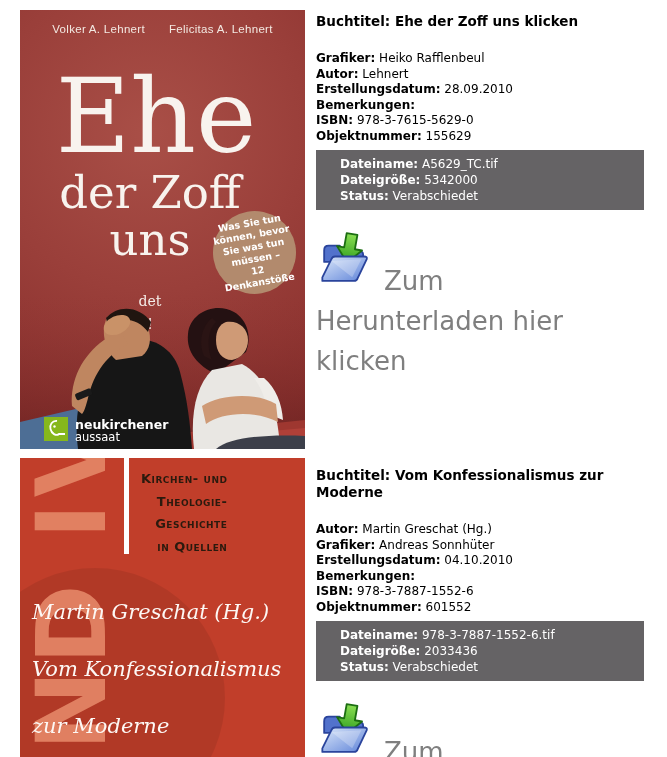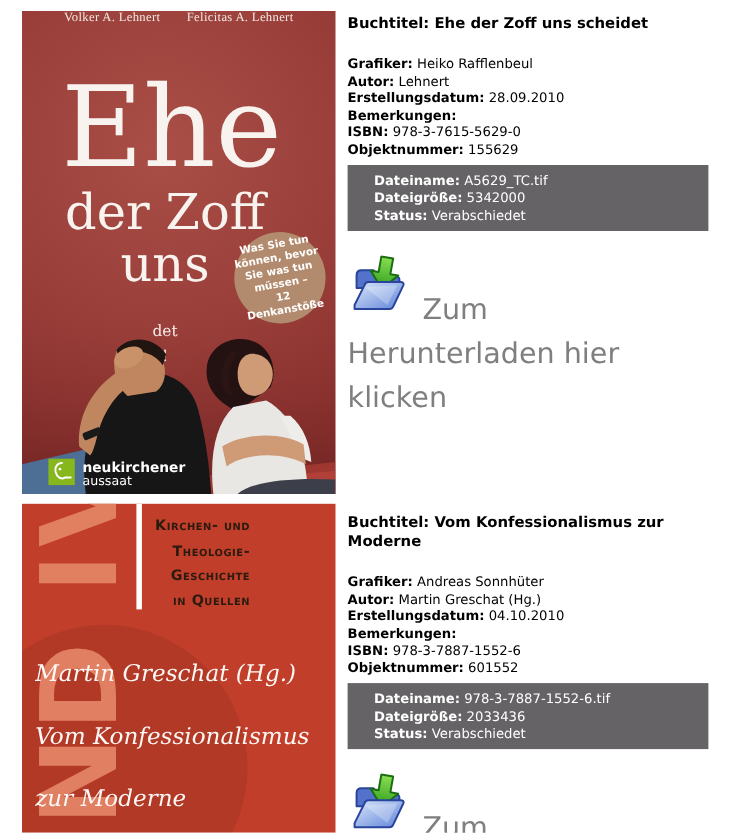--- a/index.html
+++ b/index.html
@@ -23,22 +23,22 @@
     display:block;margin-top:22px;color:#7f7f7f;font-size:26px;line-height:40px;
     text-decoration:none;cursor:pointer;
   }
   .dl svg{vertical-align:baseline;margin-right:10px;}
   
   .cover1{
     position:absolute;left:20px;top:10px;width:285px;height:439px;overflow:hidden;
     background:radial-gradient(circle at 45% 28%, #a94f47 0%, #9a3f3a 45%, #8a302d 85%, #7f2a28 100%);
   }
   .c1-authors{
-    text-align:center;color:#f3e9e2;
-    font-family:Liberation Serif, serif;font-size:11.5px;letter-spacing:.3px;
+    margin-top:13px;text-align:center;color:#f3e9e2;
+    font-family:Liberation Sans, sans-serif;font-size:11.5px;letter-spacing:.3px;
   }
   .c1-authors span{margin:0 12px;}
   .c1-title{
     position:absolute;left:0;top:62px;width:260px;text-align:center;color:#f8f3ee;
     font-family:"DejaVu Serif","Liberation Serif",serif;
   }
   .t-ehe{font-size:102px;line-height:.88;padding-left:12px;}
   .t-zoff{font-size:45px;line-height:1;margin-top:8px;}
   .t-uns{font-size:45px;line-height:1;margin-top:2px;}
   .t-schei{font-size:16px;margin-top:7px;text-align:right;}
@@ -138,21 +138,21 @@
       </svg>
     </div>
     <div class="pub-text">
       <span class="pub-name">neukirchener</span>
       <span class="pub-sub">aussaat</span>
     </div>
   </div>
 </div>
 
 <div class="col col-1">
-  <div class="heading">Buchtitel: Ehe der Zoff uns scheidet</div>
+  <div class="heading">Buchtitel: Ehe der Zoff uns klicken</div>
   <div class="fields">
     <div class="field"><b>Grafiker:</b> <span>Heiko Rafflenbeul</span></div>
     <div class="field"><b>Autor:</b> <span>Lehnert</span></div>
     <div class="field"><b>Erstellungsdatum:</b> <span>28.09.2010</span></div>
     <div class="field"><b>Bemerkungen:</b> <span></span></div>
     <div class="field"><b>ISBN:</b> <span>978-3-7615-5629-0</span></div>
     <div class="field"><b>Objektnummer:</b> <span>155629</span></div>
   </div>
   <div class="filebox">
     <div><b>Dateiname:</b> <span>A5629_TC.tif</span></div>
@@ -196,22 +196,22 @@
   <div class="c2-titles">
     <span>Martin Greschat (Hg.)</span>
     <span>Vom Konfessionalismus</span>
     <span>zur Moderne</span>
   </div>
 </div>
 
 <div class="col col-2">
   <div class="heading">Buchtitel: Vom Konfessionalismus zur Moderne</div>
   <div class="fields">
+    <div class="field"><b>Autor:</b> <span>Martin Greschat (Hg.)</span></div>
     <div class="field"><b>Grafiker:</b> <span>Andreas Sonnhüter</span></div>
-    <div class="field"><b>Autor:</b> <span>Martin Greschat (Hg.)</span></div>
     <div class="field"><b>Erstellungsdatum:</b> <span>04.10.2010</span></div>
     <div class="field"><b>Bemerkungen:</b> <span></span></div>
     <div class="field"><b>ISBN:</b> <span>978-3-7887-1552-6</span></div>
     <div class="field"><b>Objektnummer:</b> <span>601552</span></div>
   </div>
   <div class="filebox">
     <div><b>Dateiname:</b> <span>978-3-7887-1552-6.tif</span></div>
     <div><b>Dateigröße:</b> <span>2033436</span></div>
     <div><b>Status:</b> <span>Verabschiedet</span></div>
   </div>

